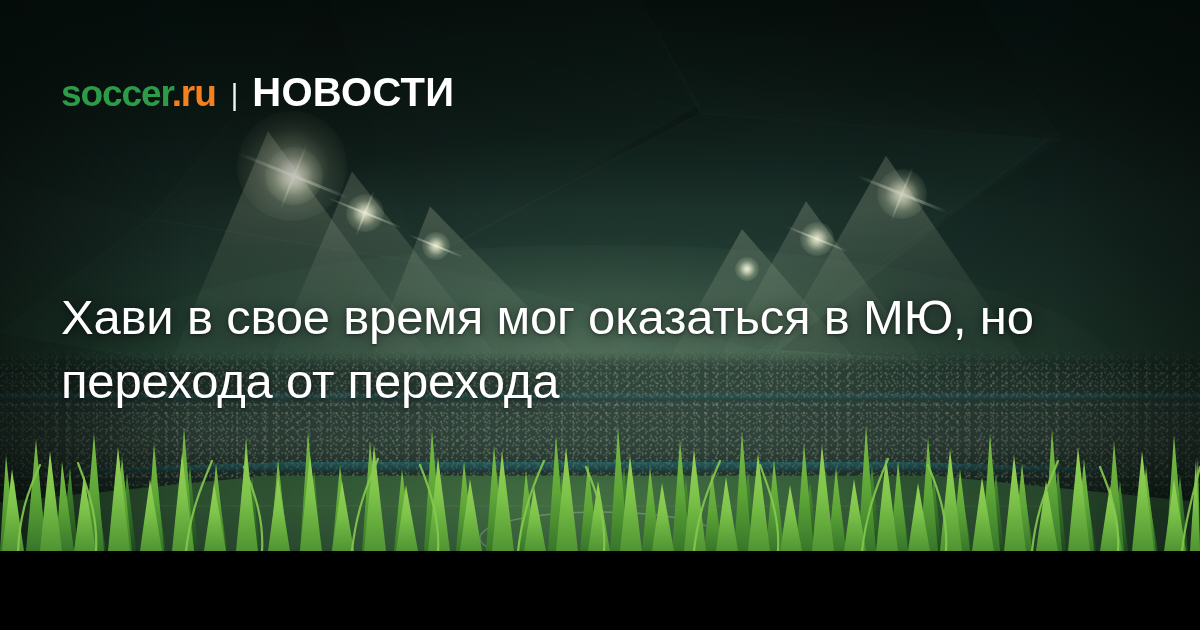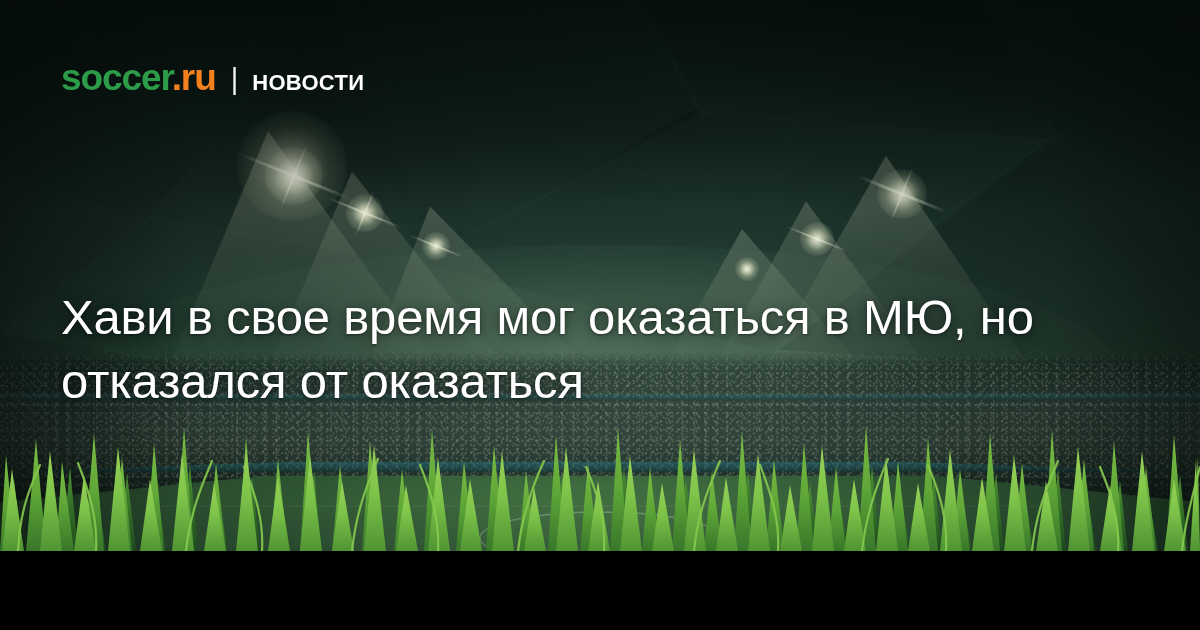--- a/index.html
+++ b/index.html
@@ -233,21 +233,21 @@
     color: #ffffff;
     font-size: 29px;
     font-weight: 400;
     line-height: 1;
     margin: 0 14px 0 15px;
     opacity: 0.95;
     transform: translateY(-1px);
   }
   .brand-section {
     color: #ffffff;
-    font-size: 22px;
+    font-size: 40px;
     font-weight: 700;
     letter-spacing: 0.3px;
     line-height: 1;
     margin-top: 26px;
   }
 
   .headline {
     position: absolute;
     left: 61px;
     top: 252px;
@@ -548,16 +548,16 @@
   <div class="content">
 
     <div class="brandbar">
       <span class="logo">
         <span class="w-soccer">soccer</span><span class="w-ru">.ru</span>
       </span>
       <span class="brand-sep">|</span>
       <span class="brand-section">НОВОСТИ</span>
     </div>
 
-    <h1 class="headline">Хави в свое время мог оказаться в МЮ, но отказался от оказаться</h1>
+    <h1 class="headline">Хави в свое время мог оказаться в МЮ, но перехода от перехода</h1>
 
   </div>
 </div>
 
 </body></html>

